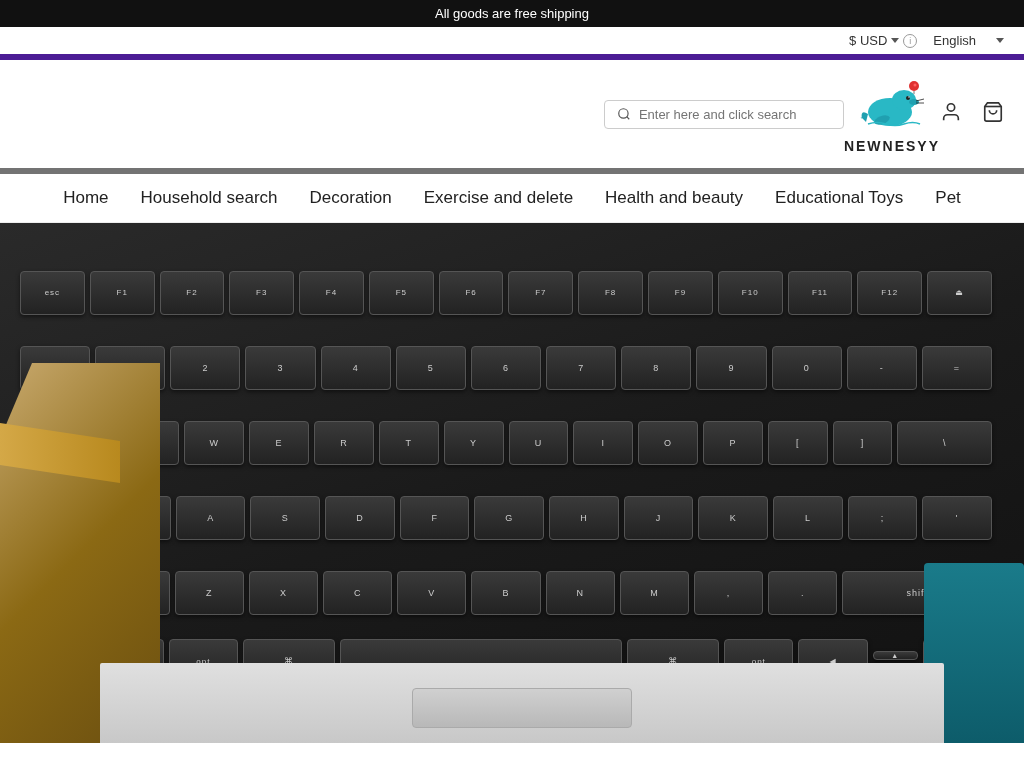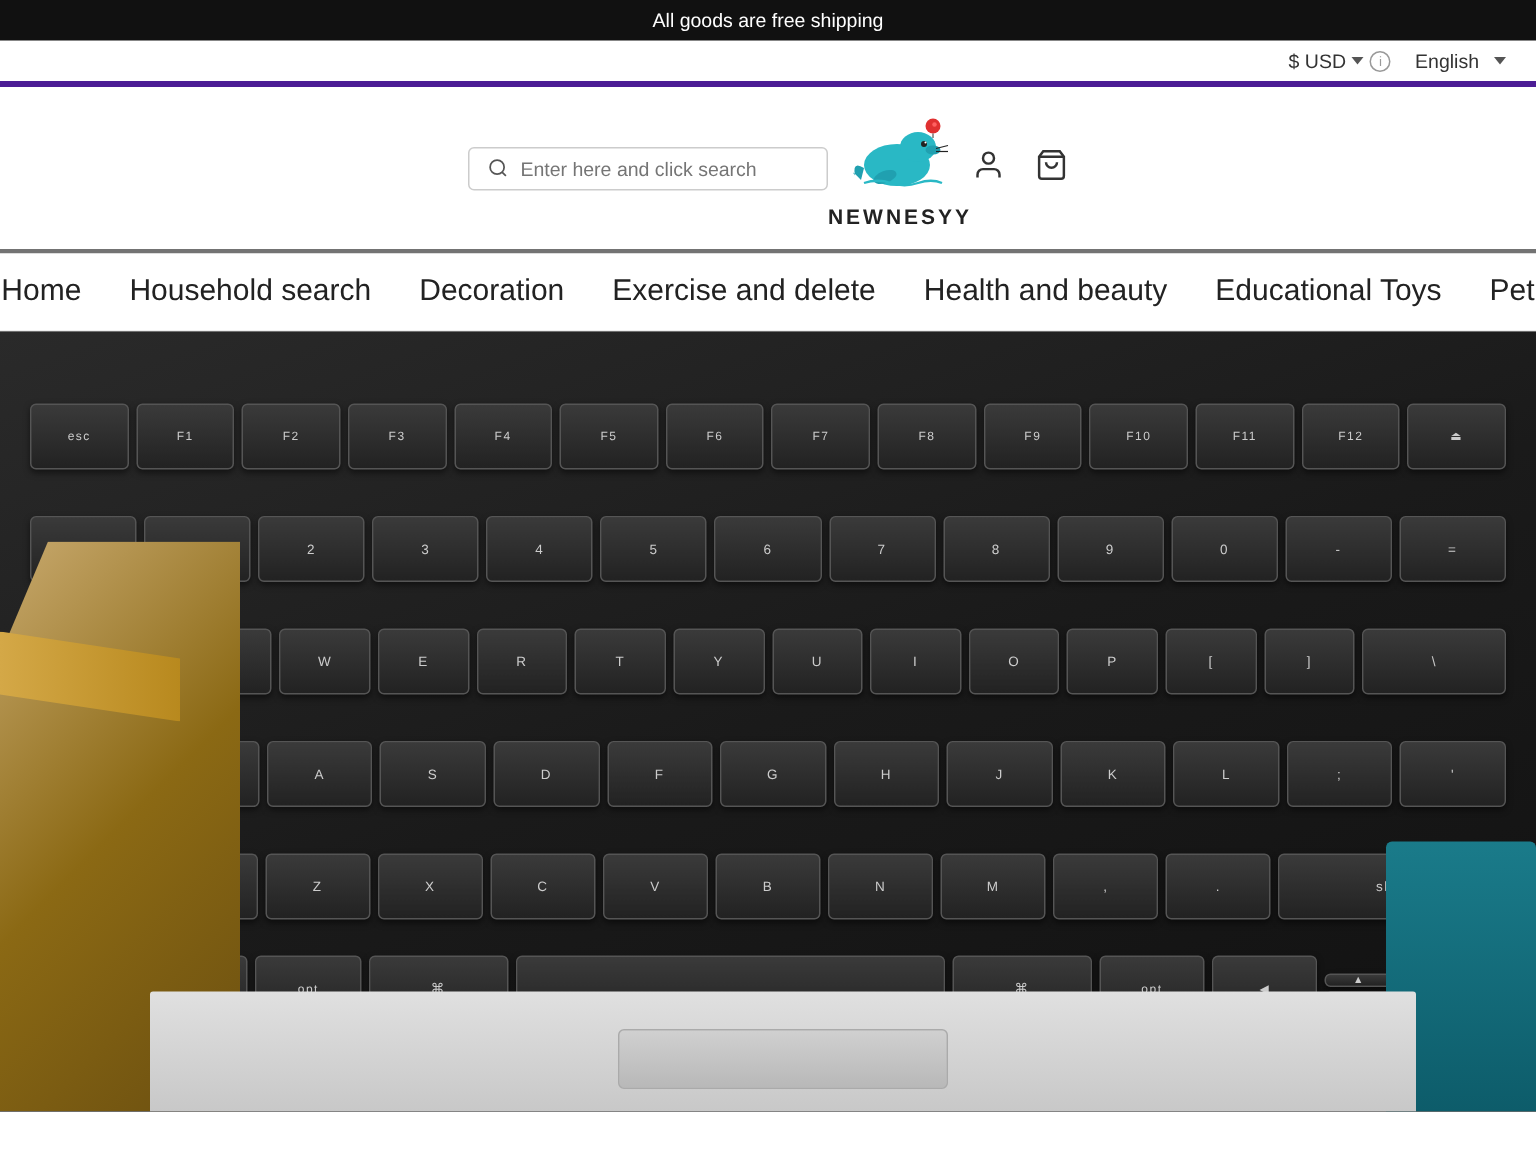--- a/index.html
+++ b/index.html
@@ -14,21 +14,21 @@
       font-size: 13px;
     }
 
     
     .header-topbar {
       display: flex;
       justify-content: flex-end;
       align-items: center;
       padding: 6px 20px;
       gap: 16px;
-      border-bottom: 4px solid #4c1d95;
+      border-bottom: 6px solid #4c1d95;
       font-size: 13px;
       color: #333;
     }
     .topbar-currency {
       display: flex;
       align-items: center;
       gap: 4px;
       cursor: pointer;
     }
     .topbar-info-icon {
@@ -38,40 +38,40 @@
       border-radius: 50%;
       display: inline-flex;
       align-items: center;
       justify-content: center;
       font-size: 9px;
       color: #999;
     }
     .topbar-language {
       display: flex;
       align-items: center;
-      gap: 10px;
+      gap: 20px;
       cursor: pointer;
     }
     .chevron-down {
       display: inline-block;
       width: 0;
       height: 0;
       border-left: 4px solid transparent;
       border-right: 4px solid transparent;
       border-top: 5px solid #555;
     }
 
     
     .main-header {
       display: flex;
       align-items: center;
-      justify-content: center;
+      justify-content: flex-end;
       padding: 14px 20px;
       background: #fff;
-      border-bottom: 3px solid #737373;
+      border-bottom: 6px solid #737373;
     }
 
     
     .search-box {
       display: flex;
       align-items: center;
       border: 1px solid #ccc;
       border-radius: 4px;
       padding: 6px 12px;
       width: 240px;
@@ -120,21 +120,21 @@
     .nav-bar {
       display: flex;
       align-items: center;
       justify-content: center;
       gap: 32px;
       padding: 14px 0;
       background: #fff;
       border-bottom: 1px solid #eee;
     }
     .nav-item {
-      font-size: 20px;
+      font-size: 17px;
       color: #222;
       text-decoration: none;
       cursor: pointer;
       white-space: nowrap;
     }
 
     
     .hero-section {
       position: relative;
       width: 1024px;
@@ -144,21 +144,21 @@
     }
 
     
     .keyboard-bg {
       width: 100%;
       height: 100%;
       background: linear-gradient(160deg, #2a2a2a 0%, #1a1a1a 50%, #111 100%);
       position: relative;
       display: grid;
       grid-template-rows: repeat(5, 1fr);
-      padding: 40px 20px 60px 20px;
+      padding: 40px 32px 60px 20px;
       gap: 16px;
     }
 
     .key-row {
       display: flex;
       gap: 5px;
       align-items: center;
     }
 
     .key {

